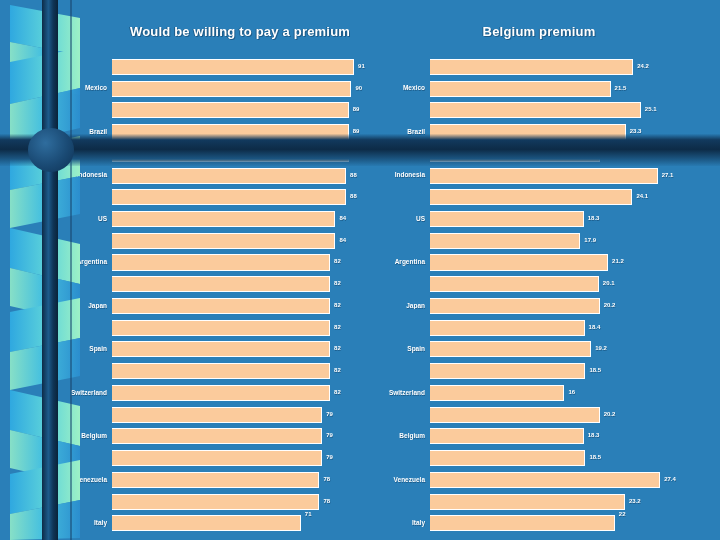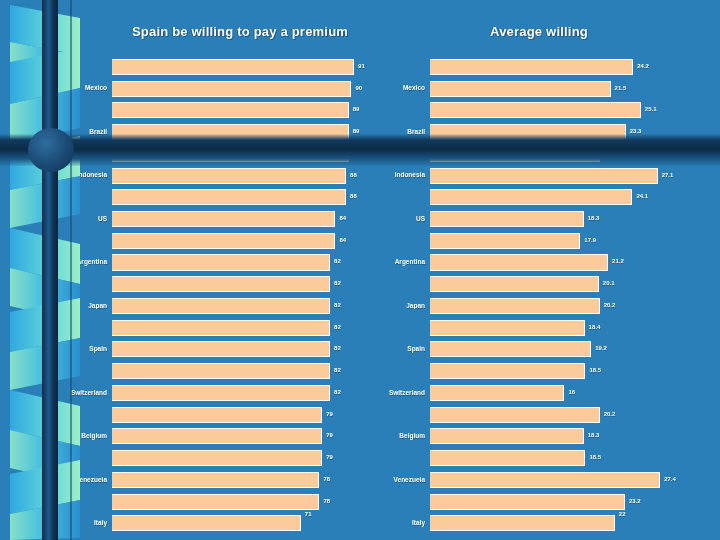--- a/index.html
+++ b/index.html
@@ -195,21 +195,21 @@
 
       <rect x="42" y="0" width="16" height="540" fill="url(#poleg)"></rect>
       <rect x="70" y="0" width="2" height="540" fill="#17456e" opacity="0.55"></rect>
     </svg>
   </div>
 
   <div id="hband"></div>
   <div id="hband-cap"></div>
 
   <div id="chart-left" class="chart-panel">
-    <div class="chart-title">Spain be willing to pay a premium</div>
+    <div class="chart-title">Would be willing to pay a premium</div>
     <div class="plot" id="plot-left">
         <div class="bar-row">
           <div class="cat-label"></div>
           <div class="tickmark"></div>
           <div class="bar-wrap">
             <div class="bar" style="width: 242.06px; background: rgb(251, 203, 156);"></div>
             <span class="bar-value" style="left: 244.06px;">91</span>
           </div>
         </div>
         <div class="bar-row">
@@ -377,21 +377,21 @@
           <div class="tickmark"></div>
           <div class="bar-wrap">
             <div class="bar" style="width: 188.86px; background: rgb(251, 203, 156);"></div>
             <span class="bar-value" style="left: 190.86px;">71</span>
           </div>
         </div>
       </div>
   </div>
 
   <div id="chart-right" class="chart-panel">
-    <div class="chart-title">Average willing</div>
+    <div class="chart-title">Belgium premium</div>
     <div class="plot" id="plot-right">
         <div class="bar-row">
           <div class="cat-label"></div>
           <div class="tickmark"></div>
           <div class="bar-wrap">
             <div class="bar" style="width: 203.28px; background: rgb(251, 203, 156);"></div>
             <span class="bar-value" style="left: 205.28px;">24.2</span>
           </div>
         </div>
         <div class="bar-row">

